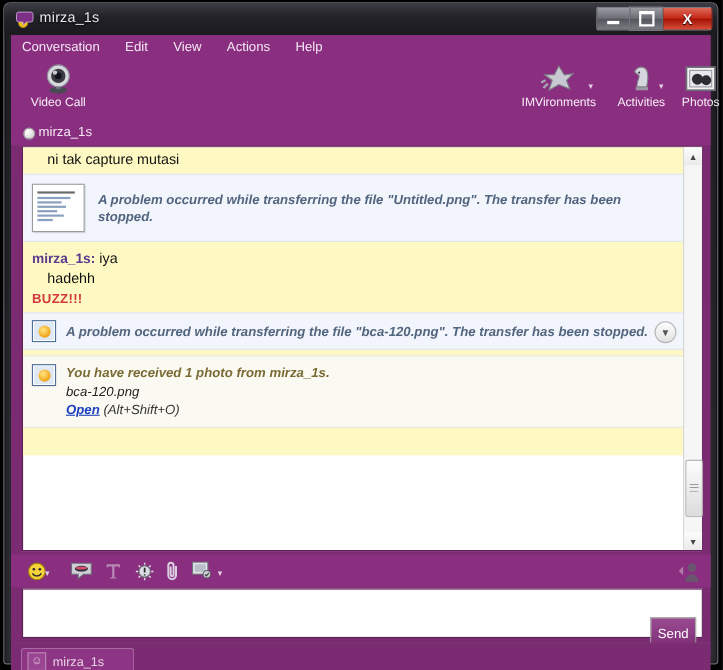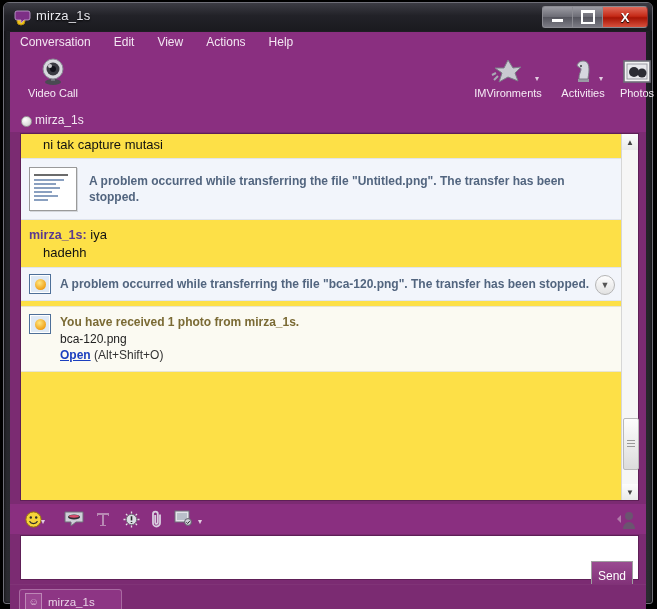--- a/index.html
+++ b/index.html
@@ -48,31 +48,31 @@
   .userrow{position:absolute;left:0;top:78px;width:636px;height:22px;background:#8a2f80;}
   .statusdot{position:absolute;left:11px;top:6px;width:9px;height:9px;border-radius:50%;
              background:radial-gradient(circle at 35% 30%,#ffffff,#c9c9c9);border:1px solid #9d9d9d;}
   .username{position:absolute;left:25px;top:3px;font-size:12px;color:#f4e9f3;}
   .linkrow{position:absolute;right:6px;top:2px;display:flex;align-items:center;gap:11px;}
   .tlink{font-size:11.5px;color:#ffffff;display:flex;align-items:center;gap:3px;cursor:pointer;}
 
   
   .chatwrap{position:absolute;left:10px;top:101px;width:619px;height:368px;
             background:#fff;border:1px solid #5e1f57;box-sizing:border-box;}
-  .chat{position:absolute;left:0;top:0;width:602px;height:366px;overflow:hidden;background:#fde047;}
+  .chat{position:absolute;left:0;top:0;width:602px;height:280px;overflow:hidden;background:#fef9c3;}
 
   .msg{padding:2px 6px 1px 8px;font-size:13px;color:#111;line-height:17px;}
   .msg .who{font-weight:bold;font-size:12.5px;}
   .who.them{color:#5b3a8f;}
   .who.me{color:#7a7a7a;}
   .cont{padding-left:14px;}
   .buzz{color:#d2383c;font-weight:bold;font-size:12px;padding:2px 8px 1px 8px;letter-spacing:.3px;}
 
   .notice{position:relative;background:#f2f5fb;border-top:1px solid #dfe4ee;border-bottom:1px solid #dfe4ee;
-          padding:8px 8px 8px 8px;display:flex;align-items:center;min-height:44px;box-sizing:border-box;}
+          padding:8px 8px 8px 8px;display:flex;align-items:center;min-height:44px;box-sizing:border-box;font-style:italic;}
   .notice.alt{background:#fbfaf2;border-top:1px solid #e8e5d4;border-bottom:1px solid #e8e5d4;align-items:flex-start;}
   .notice-text{font-size:12px;font-weight:bold;color:#52657f;margin-left:12px;line-height:16px;}
   .notice.alt .notice-text{color:#7a6a34;}
   .sub{font-weight:normal;color:#222;font-size:12px;margin-top:2px;}
   .openlink{color:#1b3fbf;font-weight:bold;text-decoration:underline;cursor:pointer;}
   .hint{color:#333;font-weight:normal;}
 
   .fileicon{width:46px;height:42px;background:#fff;border:1px solid #9a9a9a;flex:none;
             box-shadow:1px 1px 0 rgba(0,0,0,.12);position:relative;overflow:hidden;}
   .fileicon .ln{position:absolute;left:4px;height:2px;background:#8aa0c0;}
@@ -233,20 +233,21 @@
           </div>
           <div class="notice-text">A problem occurred while transferring the file "Untitled.png". The transfer has been stopped.</div>
         </div>
 
         <div class="msg" style="margin-top:4px;">
           <span class="who them">mirza_1s:</span>
           <span>iya</span>
           <div class="cont">hadehh</div>
         </div>
 
+        <div class="buzz">BUZZ!!!</div>
 
 
         <div class="notice" style="margin-top:5px;min-height:30px;padding:6px 8px;">
           <div class="photoicon">
                 <i class="dot"></i>
               </div>
           <div class="notice-text" style="margin-left:9px;">A problem occurred while transferring the file "bca-120.png". The transfer has been stopped.</div>
           <div class="chev">▼</div>
         </div>
 

